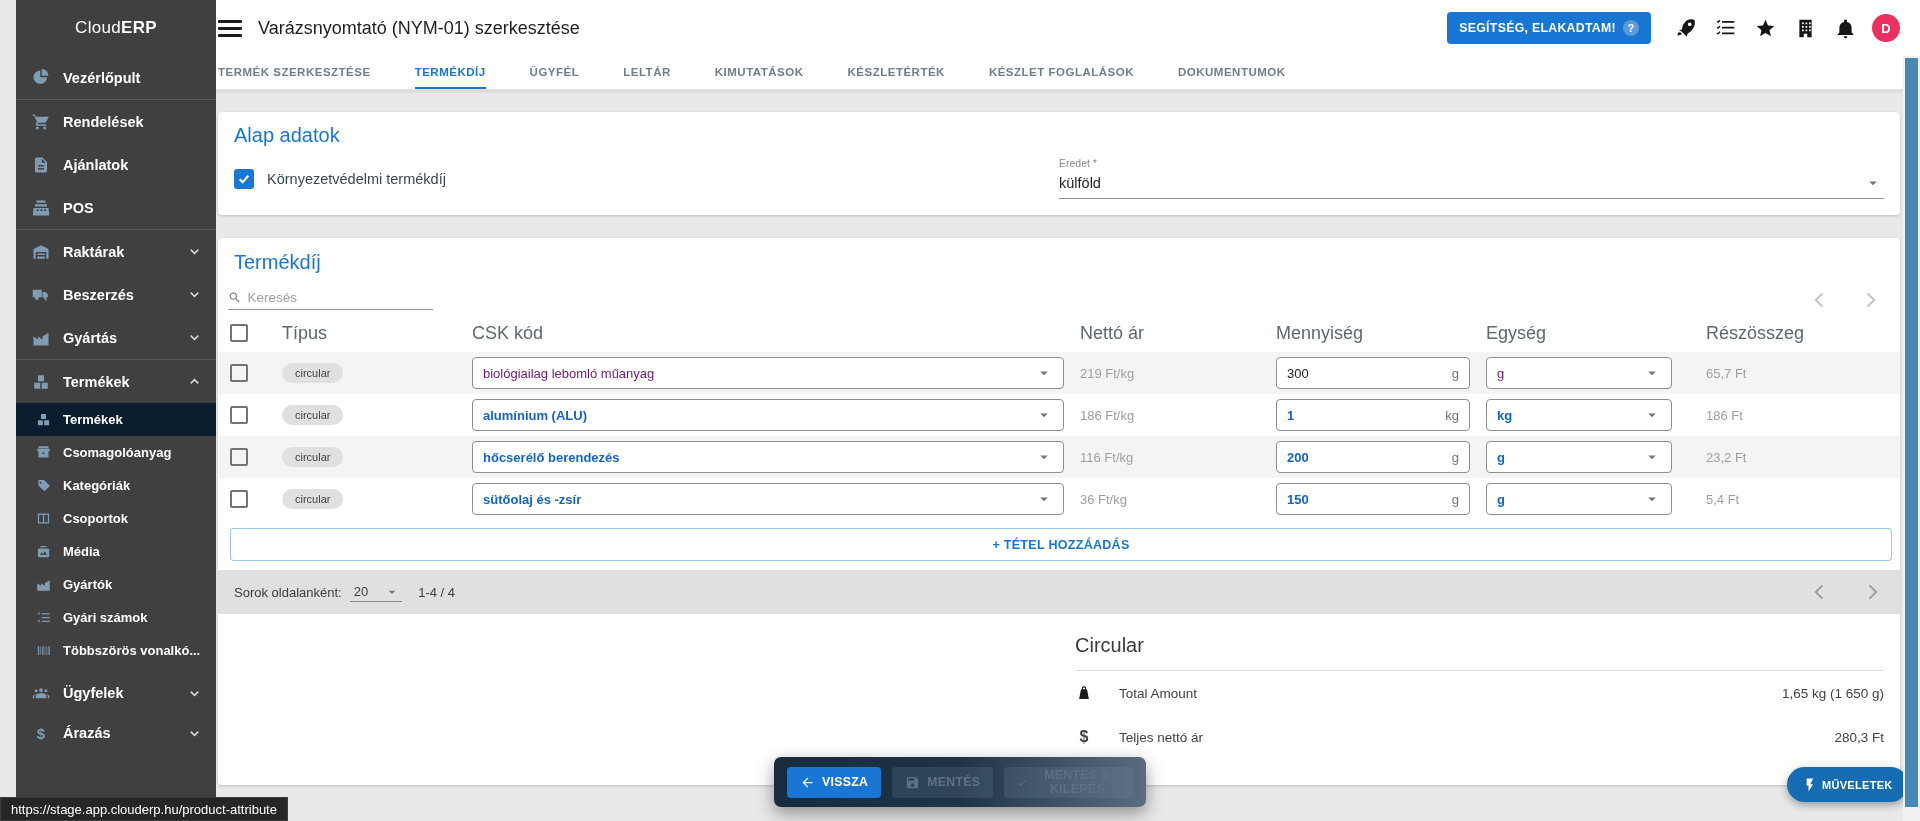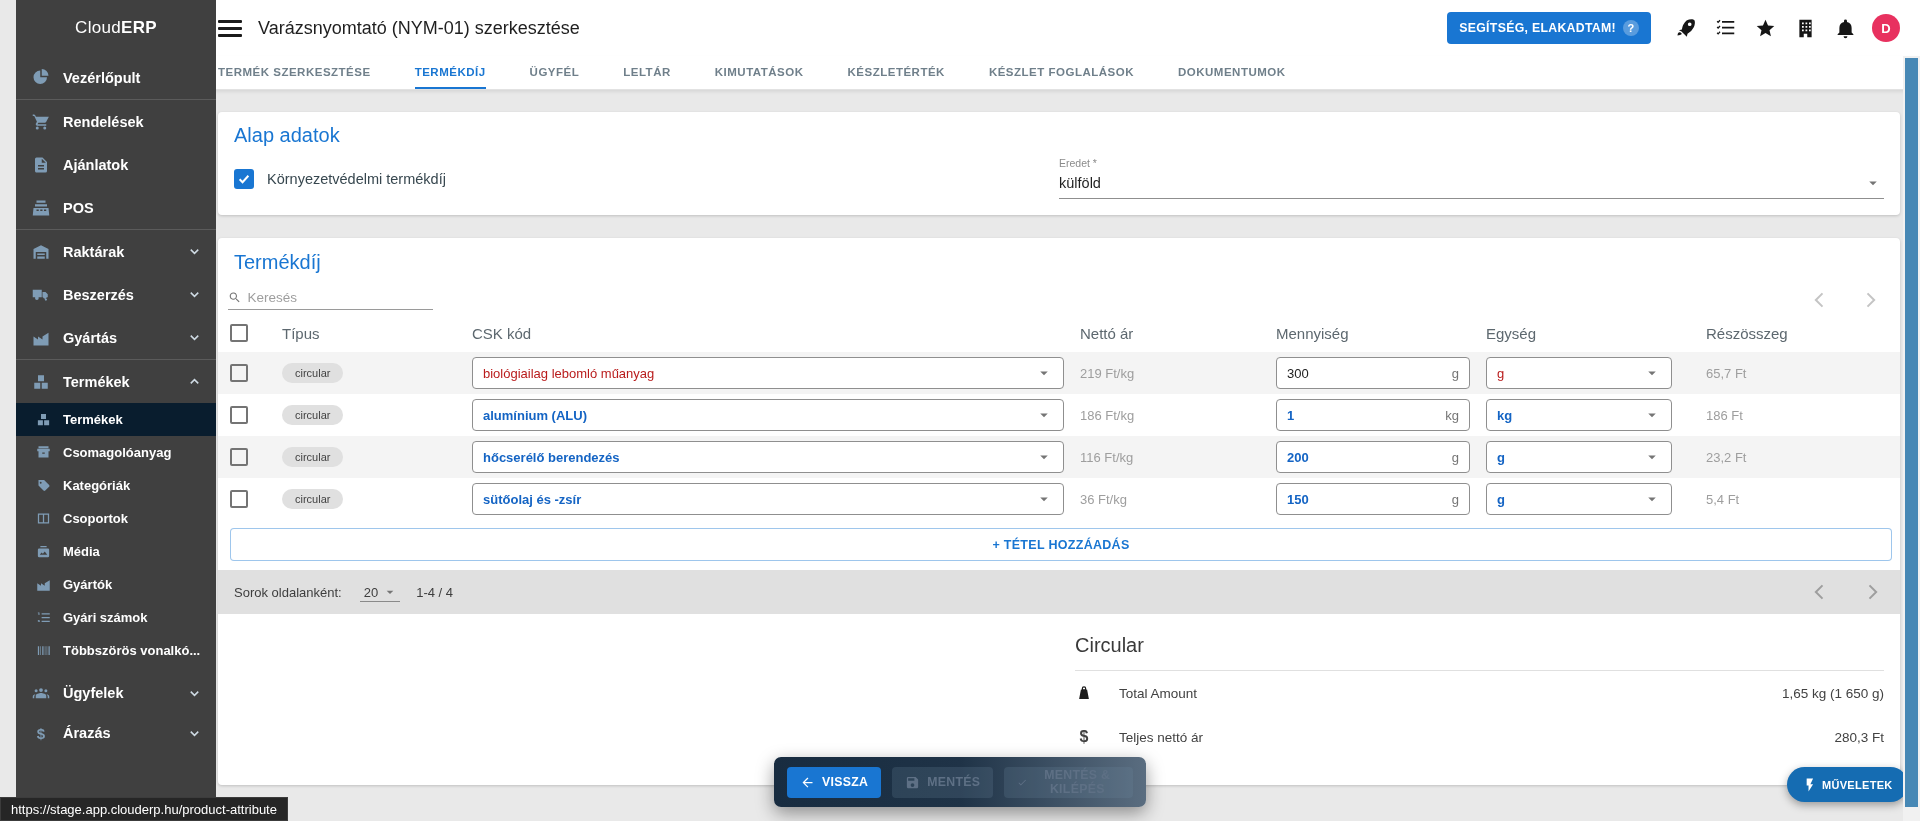--- a/index.html
+++ b/index.html
@@ -56,43 +56,43 @@
   .card-fee { padding:13px 0 26px; }
   .fee-head { padding:0 16px; }
   .search-row { display:flex; align-items:center; padding:16px 20px 4px 10px; }
   .search { display:flex; align-items:center; gap:6px; width:205px; border-bottom:1px solid #9a9a9a; padding-bottom:4px; color:#757575; }
   .search input { border:none; outline:none; font-size:13.5px; width:100%; font-family:"Liberation Sans",sans-serif; color:#424242; }
   .search input::placeholder { color:#9e9e9e; }
   .pager-top { margin-left:auto; display:flex; gap:30px; color:#c4c4c4; }
   .pgchev { width:20px; height:20px; cursor:pointer; }
 
   .frow { display:grid; grid-template-columns:52px 190px minmax(0,1fr) 196px 210px 210px 196px; align-items:center; padding:0 8px 0 12px; }
-  .frow.head { height:38px; font-size:15px; color:#5d686f; }
+  .frow.head { height:38px; font-size:18px; color:#5d686f; }
   .frow.data { height:42px; font-size:13px; }
   .frow.alt { background:#f4f4f4; }
   .cb { width:18px; height:18px; border:2px solid #747474; border-radius:2px; background:transparent; cursor:pointer; }
   .chip { display:inline-block; background:#e0e0e0; border-radius:12px; padding:4px 13px; font-size:11px; color:#424242; }
   .box { border:1px solid #8f8f8f; border-radius:4px; height:32px; display:flex; align-items:center; justify-content:space-between; padding:0 10px; background:#fff; cursor:pointer; }
   .csk-box { margin-right:16px; }
   .qty-box { width:194px; }
   .qty-box input { border:none; outline:none; width:110px; font-size:13px; font-family:"Liberation Sans",sans-serif; background:transparent; }
   .unit-box { width:186px; }
   .sfx { color:#757575; }
   .arr { width:18px; height:18px; color:#757575; }
   .price { color:#9e9e9e; }
   .sub { color:#9e9e9e; padding-left:10px; }
-  .frow.muted .csk-box, .frow.muted .unit-box { color:#b91c1c; }
+  .frow.muted .csk-box, .frow.muted .unit-box { color:#701a75; }
   .frow.muted .qty-box input { color:#212121; }
   .frow.act .csk-box, .frow.act .unit-box { color:#1464c4; font-weight:bold; }
   .frow.act .qty-box input { color:#1464c4; font-weight:bold; }
 
   .add-row { margin:8px 8px 0 12px; height:33px; border:1px solid rgba(25,118,210,.42); border-radius:4px; display:flex; align-items:center; justify-content:center; color:#1976d2; font-size:12.5px; font-weight:bold; letter-spacing:.3px; cursor:pointer; background:#fff; }
 
   .pagination { margin-top:9px; background:#e0e0e0; height:44px; display:flex; align-items:center; padding:0 18px 0 16px; font-size:13px; color:#3e3e3e; }
-  .rpp { display:flex; align-items:center; gap:4px; margin-left:18px; border-bottom:1px solid #8a8a8a; padding:2px 2px 1px 4px; cursor:pointer; }
+  .rpp { display:flex; gap:16px; margin-left:8px; border-bottom:1px solid #8a8a8a; padding:2px 2px 1px 4px; cursor:pointer; }
   .range { margin-left:16px; }
   .pager-bottom { margin-left:auto; display:flex; gap:32px; color:#9e9e9e; }
 
   .summary { margin-left:50%; padding:20px 16px 0 16px; }
   .summary-title { font-size:20px; color:#3a3a3a; padding-bottom:13px; border-bottom:1px solid #e0e0e0; }
   .sum-row { display:flex; align-items:center; height:44px; font-size:13.5px; color:#424242; }
   .sum-row .ic { color:#1b1b1b; margin-right:26px; }
   .sum-dollar { width:18px; text-align:center; font-size:16px; font-weight:bold; margin-right:26px; }
   .sum-val { margin-left:auto; }
 

